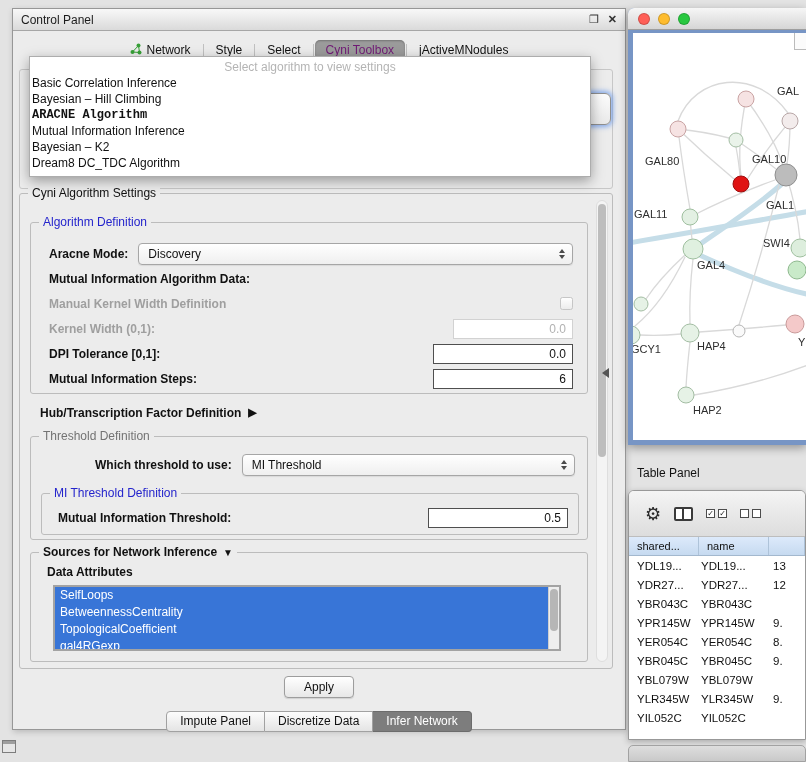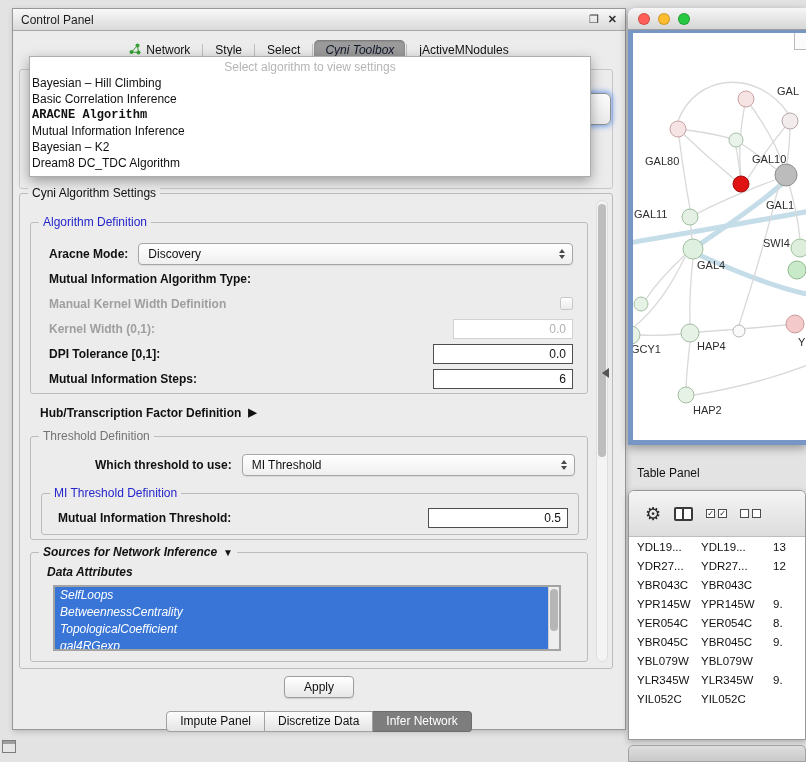--- a/index.html
+++ b/index.html
@@ -9,21 +9,21 @@
   
   .cp { position:absolute; left:12px; top:8px; width:614px; height:722px; background:#ececec; border:1px solid #979797; box-shadow:1px 2px 6px rgba(0,0,0,.18); }
   .cp-titlebar { height:22px; background:linear-gradient(#f8f8f8,#dadada); border-bottom:1px solid #a6a6a6; display:flex; align-items:center; padding:0 8px; }
   .cp-title { color:#1c1c1c; }
   .win-btns { margin-left:auto; display:flex; gap:9px; align-items:center; color:#333; }
   .win-btn { font-size:11px; line-height:11px; }
   .win-btn.close { font-weight:bold; }
 
   .cp-tabs { position:absolute; left:0; right:0; top:30px; display:flex; align-items:center; justify-content:center; height:22px; }
   .cp-tab { display:flex; align-items:center; gap:5px; padding:3px 11px; border-radius:5px; white-space:nowrap; }
-  .cp-tab.selected { background:#9b9b9b; color:#0f172a; box-shadow:inset 0 1px 2px rgba(0,0,0,.25);font-style:italic; }
+  .cp-tab.selected { background:#9b9b9b; color:#701a75; box-shadow:inset 0 1px 2px rgba(0,0,0,.25); }
   .tab-sep { width:1px; height:13px; background:#c0c0c0; margin:0 1px; }
 
   .ghost-group { position:absolute; left:6px; top:60px; width:594px; height:120px; border:1px solid #c7c7c7; border-radius:3px; }
   .ghost-btn { position:absolute; left:552px; top:84px; width:46px; height:32px; border:1px solid #8f8f8f; border-radius:6px; background:linear-gradient(#fcfcfc,#e9e9e9); box-shadow:0 0 5px 2px rgba(100,150,235,.75); }
 
   .alg-popup { position:absolute; left:16px; top:47px; width:562px; background:#fff; border:1px solid #adadad; box-shadow:0 4px 12px rgba(0,0,0,.35); z-index:40; padding:2px 0 5px; }
   .alg-ph { height:16px; line-height:16px; text-align:center; color:#b4b4b4; }
   .alg-item { height:16px; line-height:16px; padding-left:2px; }
   .alg-item.bold { font-weight:bold;font-family:Liberation Mono, monospace; }
 
@@ -51,21 +51,21 @@
   .checkbox { width:13px; height:13px; border:1px solid #c6c6c6; border-radius:2.5px; background:linear-gradient(#fefefe,#ececec); }
 
   .hub-row { position:absolute; left:20px; top:212px; display:flex; align-items:flex-start; gap:7px; font-weight:bold; }
   .hub-caret { font-size:11px; }
 
   .threshold { left:10px; top:242px; width:558px; height:104px; }
   .which-row { padding:0 12px 0 64px; margin-top:16px; height:24px; display:flex; align-items:center; }
   .migroup { left:10px; top:56px; width:538px; height:42px; }
   .mirow { display:flex; align-items:center; height:24px; margin-top:12px; padding:0 10px 0 16px; }
 
-  .sources { left:10px; top:358px; width:558px; height:110px;font-style:italic; }
+  .sources { left:10px; top:358px; width:558px; height:110px; }
   .sources > .legend { display:flex; gap:6px; align-items:center; font-weight:bold; }
   .src-caret { font-size:10px; }
   .da-label { position:absolute; left:16px; top:12px; font-weight:bold; }
   .attr-list { position:absolute; left:22px; top:32px; right:26px; height:66px; background:#a21caf; border:2px solid #a3a3a3; overflow:hidden; }
   .attr-item { height:17px; line-height:17px; padding-left:5px; color:#fff; }
   .attr-scroll { position:absolute; top:0; right:0; bottom:0; width:11px; background:#eeeeee; border-left:1px solid #cfcfcf; }
   .attr-thumb { position:absolute; top:2px; left:1px; width:8px; height:42px; background:#b6b6b6; border-radius:4px; }
 
   .apply-btn { position:absolute; top:667px; left:50%; transform:translateX(-50%); width:70px; height:22px; border:1px solid #9d9d9d; border-radius:4px; background:linear-gradient(#ffffff,#e7e7e7); text-align:center; line-height:20px; box-shadow:0 1px 1px rgba(0,0,0,.12); }
 
@@ -144,22 +144,22 @@
       <div class="cp-tab">
         <span>jActiveMNodules</span>
       </div>
     </div>
 
   <div class="ghost-group"></div>
   <div class="ghost-btn"></div>
 
   <div class="alg-popup">
     <div class="alg-ph">Select algorithm to view settings</div>
-  <div class="alg-item">Bayesian – Hill Climbing</div>
-      <div class="alg-item">Basic Correlation Inference</div>
+  <div class="alg-item">Basic Correlation Inference</div>
+      <div class="alg-item">Bayesian – Hill Climbing</div>
       <div class="alg-item bold">ARACNE Algorithm</div>
       <div class="alg-item">Mutual Information Inference</div>
       <div class="alg-item">Bayesian – K2</div>
       <div class="alg-item">Dream8 DC_TDC Algorithm</div>
     </div>
 
   <div class="group settings">
     <span class="legend">Cyni Algorithm Settings</span>
     <div class="settings-scroll">
       <div class="settings-thumb"></div>
@@ -172,21 +172,21 @@
           <span class="lbl">Aracne Mode:</span>
           <div class="combo">
             <span>Discovery</span>
             <span class="combo-arrows">
                 <span class="tri-up"></span>
                 <span class="tri-down"></span>
               </span>
           </div>
         </div>
         <div class="form-row">
-          <span class="lbl">Mutual Information Algorithm Type:</span>
+          <span class="lbl">Mutual Information Algorithm Data:</span>
         </div>
         <div class="form-row">
           <span class="lbl disabled">Manual Kernel Width Definition</span>
           <span class="spacer"></span>
           <span class="checkbox"></span>
         </div>
         <div class="form-row">
           <span class="lbl disabled">Kernel Width (0,1):</span>
           <span class="spacer"></span>
           <span class="field disabled">0.0</span>
@@ -330,20 +330,25 @@
     <span class="colbrowser"></span>
     <span class="checkpair">
       <span class="mini-box">✓</span>
       <span class="mini-box">✓</span>
     </span>
     <span class="checkpair">
       <span class="mini-box"></span>
       <span class="mini-box"></span>
     </span>
   </div>
+  <div class="tbl-header">
+      <div class="hcell hc1">shared...</div>
+      <div class="hcell hc2">name</div>
+      <div class="hcell hc3"></div>
+    </div>
   <div class="tbl-body">
       <div class="tbl-row">
         <div class="c1">YDL19...</div>
         <div class="c2">YDL19...</div>
         <div class="c3">13</div>
       </div>
       <div class="tbl-row">
         <div class="c1">YDR27...</div>
         <div class="c2">YDR27...</div>
         <div class="c3">12</div>

